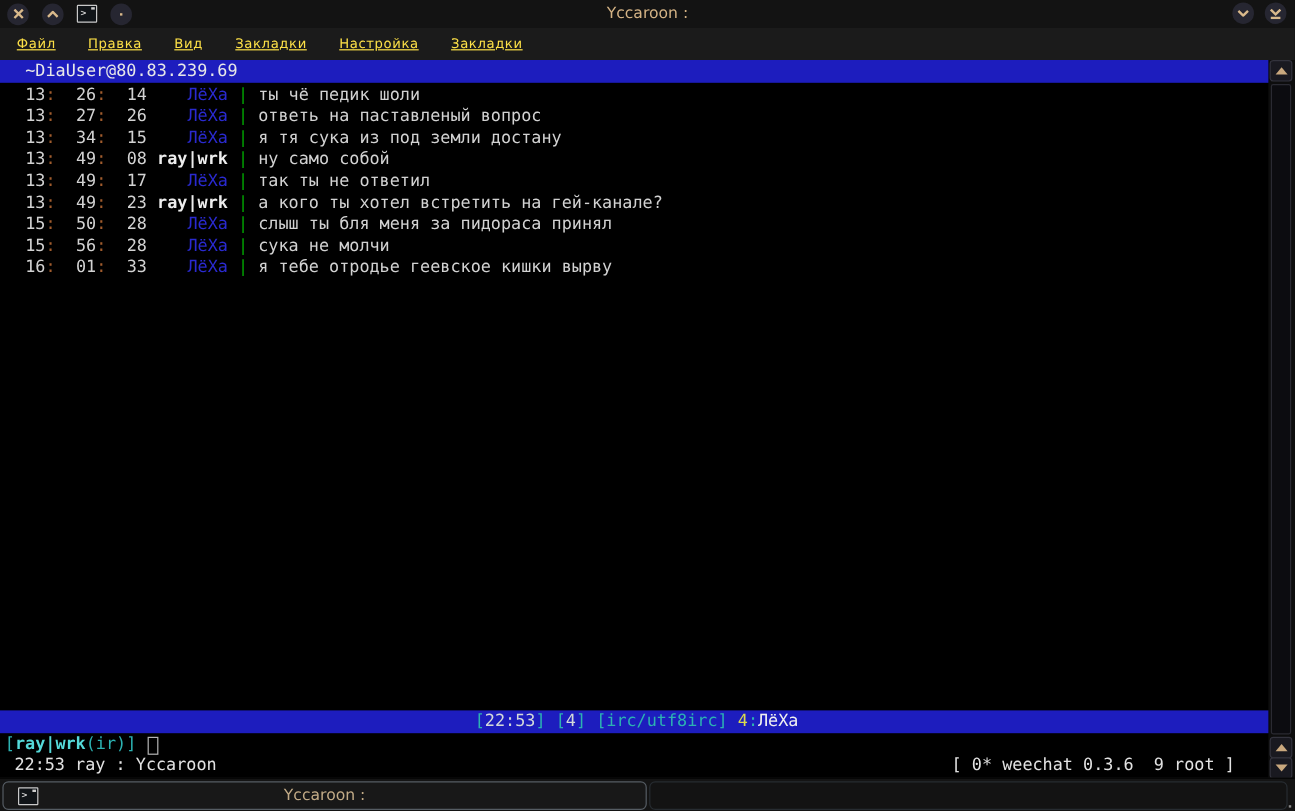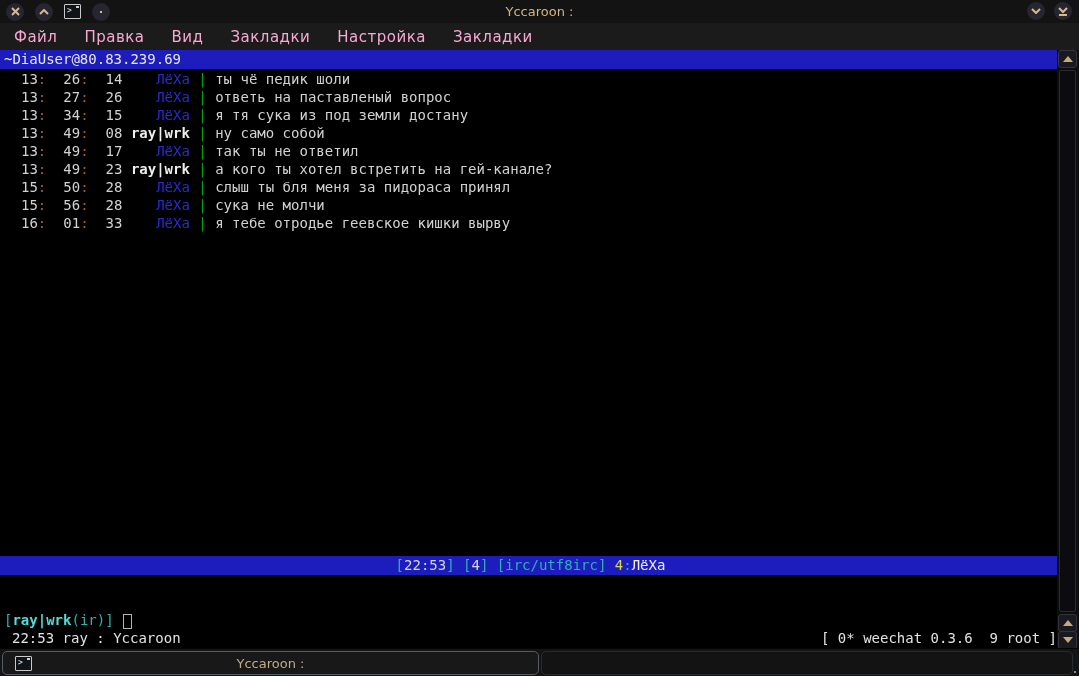--- a/index.html
+++ b/index.html
@@ -19,41 +19,41 @@
   .win-title { color: #d4b385; font-size: 13px; }
   .app-icon { width: 17px; height: 15px; border: 1px solid #c9c9c9; background: #101418;
     position: relative; border-radius: 1px; }
   .app-icon::before { content: ">"; position: absolute; left: 2px; top: 0px;
     font-family: "DejaVu Sans Mono", monospace; font-size: 8px; color: #e6e6e6; line-height: 12px; }
   .app-icon::after { content: ""; position: absolute; right: 1px; top: 1px; width: 3px; height: 2px; background: #cfcfcf; }
 
   
   .menubar { position: absolute; left: 0; top: 23px; width: 1079px; height: 27px;
     background: #1b1b1b; display: flex; align-items: center; gap: 27px; padding-left: 14px; }
-  .menu-item { color: #f9a8d4; font-size: 15px; letter-spacing: 0.5px; cursor: default; }
+  .menu-item { color: #fde047; font-size: 11px; letter-spacing: 0.5px; cursor: default; text-decoration: underline; }
 
   
   .terminal { position: absolute; left: 0; top: 50px; width: 1057px; height: 598px;
     background: #000; display: flex; flex-direction: column;
     font-family: "DejaVu Sans Mono", "Liberation Mono", monospace; font-size: 14px; }
   .channel-bar { height: 19px; background: var(--blue-bar); color: #e8e8e8;
-    padding-left: 4px; line-height: 19px; white-space: pre; }
+    padding-left: 21px; line-height: 19px; white-space: pre; }
   .chat { flex: 1 1 auto; padding-left: 4px; padding-top: 1px; overflow: hidden; }
   .msg-row { height: 18px; line-height: 18px; white-space: pre; color: var(--text-grey); }
   .time span.tdigit { color: var(--text-grey); margin-left: 17px; }
   .time span.tcolon { color: var(--time-colon); }
   .nick-field { display: inline-block; width: 7ch; text-align: right; }
   .nick-blue { color: var(--nick-blue); }
   .nick-white { color: #ededed; font-weight: bold; }
   .sep-pipe { color: var(--green); }
 
   .status-bar { height: 19px; background: var(--blue-bar); line-height: 19px;
     padding-left: 4px; white-space: pre; text-align: center; }
-  .input-line { height: 18px; line-height: 18px; padding-left: 4px; white-space: pre; display: flex; align-items: flex-end; margin-top: 36px; }
-  .server-line { height: 19px; line-height: 18px; padding-left: 12px; padding-right: 0;
+  .input-line { height: 18px; line-height: 18px; padding-left: 4px; white-space: pre; display: flex; align-items: flex-end; }
+  .server-line { height: 19px; line-height: 18px; padding-left: 12px; padding-right: 28px;
     color: #e2e2e2; display: flex; justify-content: space-between; white-space: pre; }
 
   .c-cyan { color: var(--cyan); }
   .c-brightcyan { color: var(--bright-cyan); font-weight: bold; }
   .c-grey { color: #d3d9d9; }
   .c-yellow { color: var(--yellow); }
   .c-white { color: #f0f0f0; }
 
   .cursor-block { display: inline-block; width: 9px; height: 15px;
     border: 1px solid #b5b5b5; margin-left: 9px; background: transparent; }

